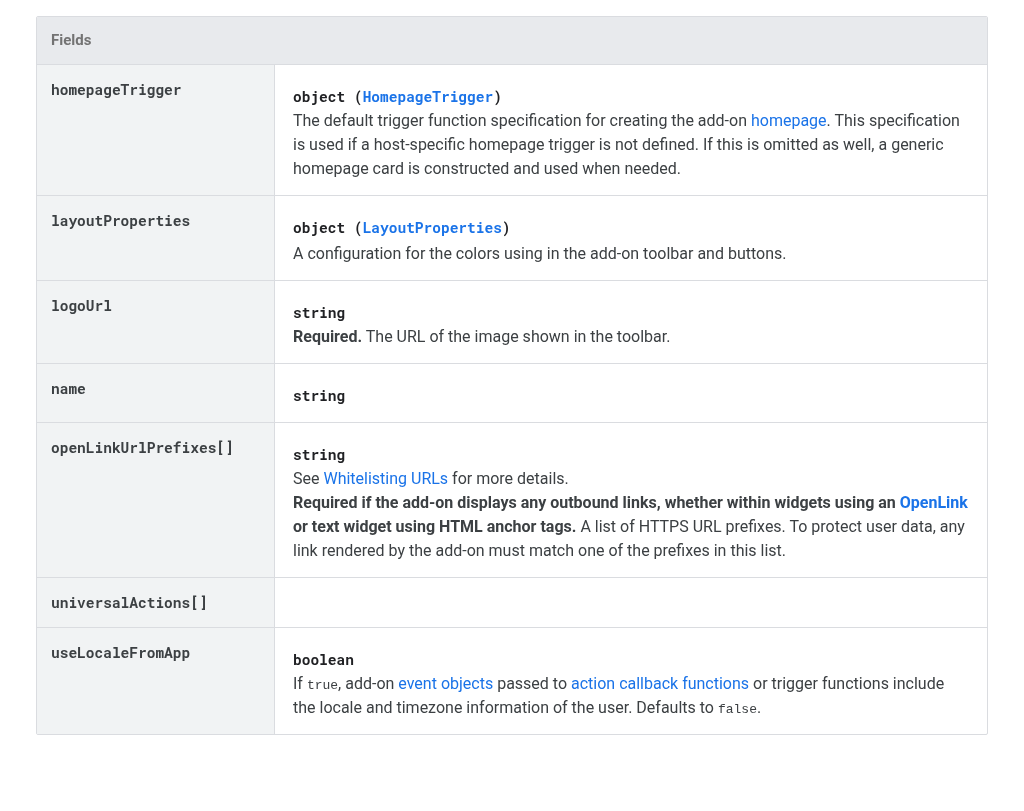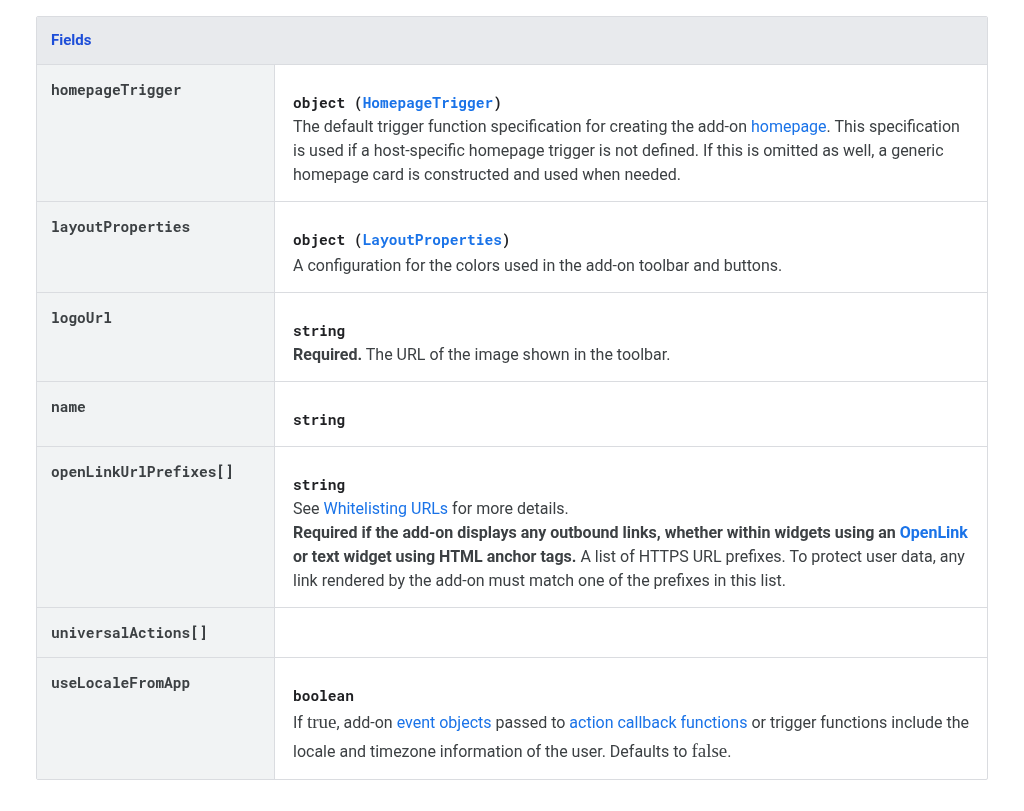--- a/index.html
+++ b/index.html
@@ -19,21 +19,21 @@
     border: 1px solid #dadce0;
     border-radius: 2px;
     overflow: hidden;
     background: #fff;
   }
   .ftable-header {
     background: #e8eaed;
     padding: 12px 14px;
     font-weight: 700;
     font-size: 15px;
-    color: #1d4ed8;
+    color: #737373;
     border-bottom: 1px solid #dadce0;
   }
   .frow {
     display: flex;
     border-bottom: 1px solid #dadce0;
   }
   .frow:last-child { border-bottom: none; }
   .fname {
     width: 238px;
     flex: 0 0 238px;
@@ -41,43 +41,43 @@
     padding: 14px 14px;
     font-family: "Roboto Mono", Menlo, Consolas, monospace;
     font-size: 14.5px;
     font-weight: 700;
     color: #3c4043;
     border-right: 1px solid #dadce0;
     word-break: break-word;
   }
   .fdesc {
     flex: 1;
-    padding: 26px 18px 14px 18px;
+    padding: 20px 18px 14px 18px;
   }
   .ftype {
     font-family: "Roboto Mono", Menlo, Consolas, monospace;
     font-size: 14.5px;
     font-weight: 700;
     color: #202124;
   }
   .ftype a, .link {
     color: #1a73e8;
     text-decoration: none;
     font-weight: 700;
   }
   .link { font-weight: 400; }
   .fdesc p {
     margin: 0 0 0 0;
     color: #3c4043;
     font-size: 16px;
   }
   .fdesc p.tight { margin-top: 2px; }
   .codelit {
-    font-family: Liberation Serif, serif;
-    font-size: 19px;
+    font-family: Liberation Mono, monospace;
+    font-size: 13px;
   }
   .bold { font-weight: 700; }
 </style>
 </head>
 <body>
 
 <div class="page">
   <div class="ftable">
     <div class="ftable-header">Fields</div>
 
@@ -86,21 +86,21 @@
       <div class="fdesc">
         <span class="ftype"><span>object (</span><a href="#">HomepageTrigger</a><span>)</span></span>
         <p><span>The default trigger function specification for creating the add-on </span><a href="#" class="link">homepage</a><span>. This specification is used if a host-specific homepage trigger is not defined. If this is omitted as well, a generic homepage card is constructed and used when needed.</span></p>
       </div>
     </div>
 
     <div class="frow">
       <div class="fname">layoutProperties</div>
       <div class="fdesc">
         <span class="ftype"><span>object (</span><a href="#">LayoutProperties</a><span>)</span></span>
-        <p class="tight">A configuration for the colors used in the add-on toolbar and buttons.</p>
+        <p class="tight">A configuration for the colors using in the add-on toolbar and buttons.</p>
       </div>
     </div>
 
     <div class="frow">
       <div class="fname">logoUrl</div>
       <div class="fdesc">
         <span class="ftype">string</span>
         <p><span class="bold">Required.</span><span> The URL of the image shown in the toolbar.</span></p>
       </div>
     </div>

